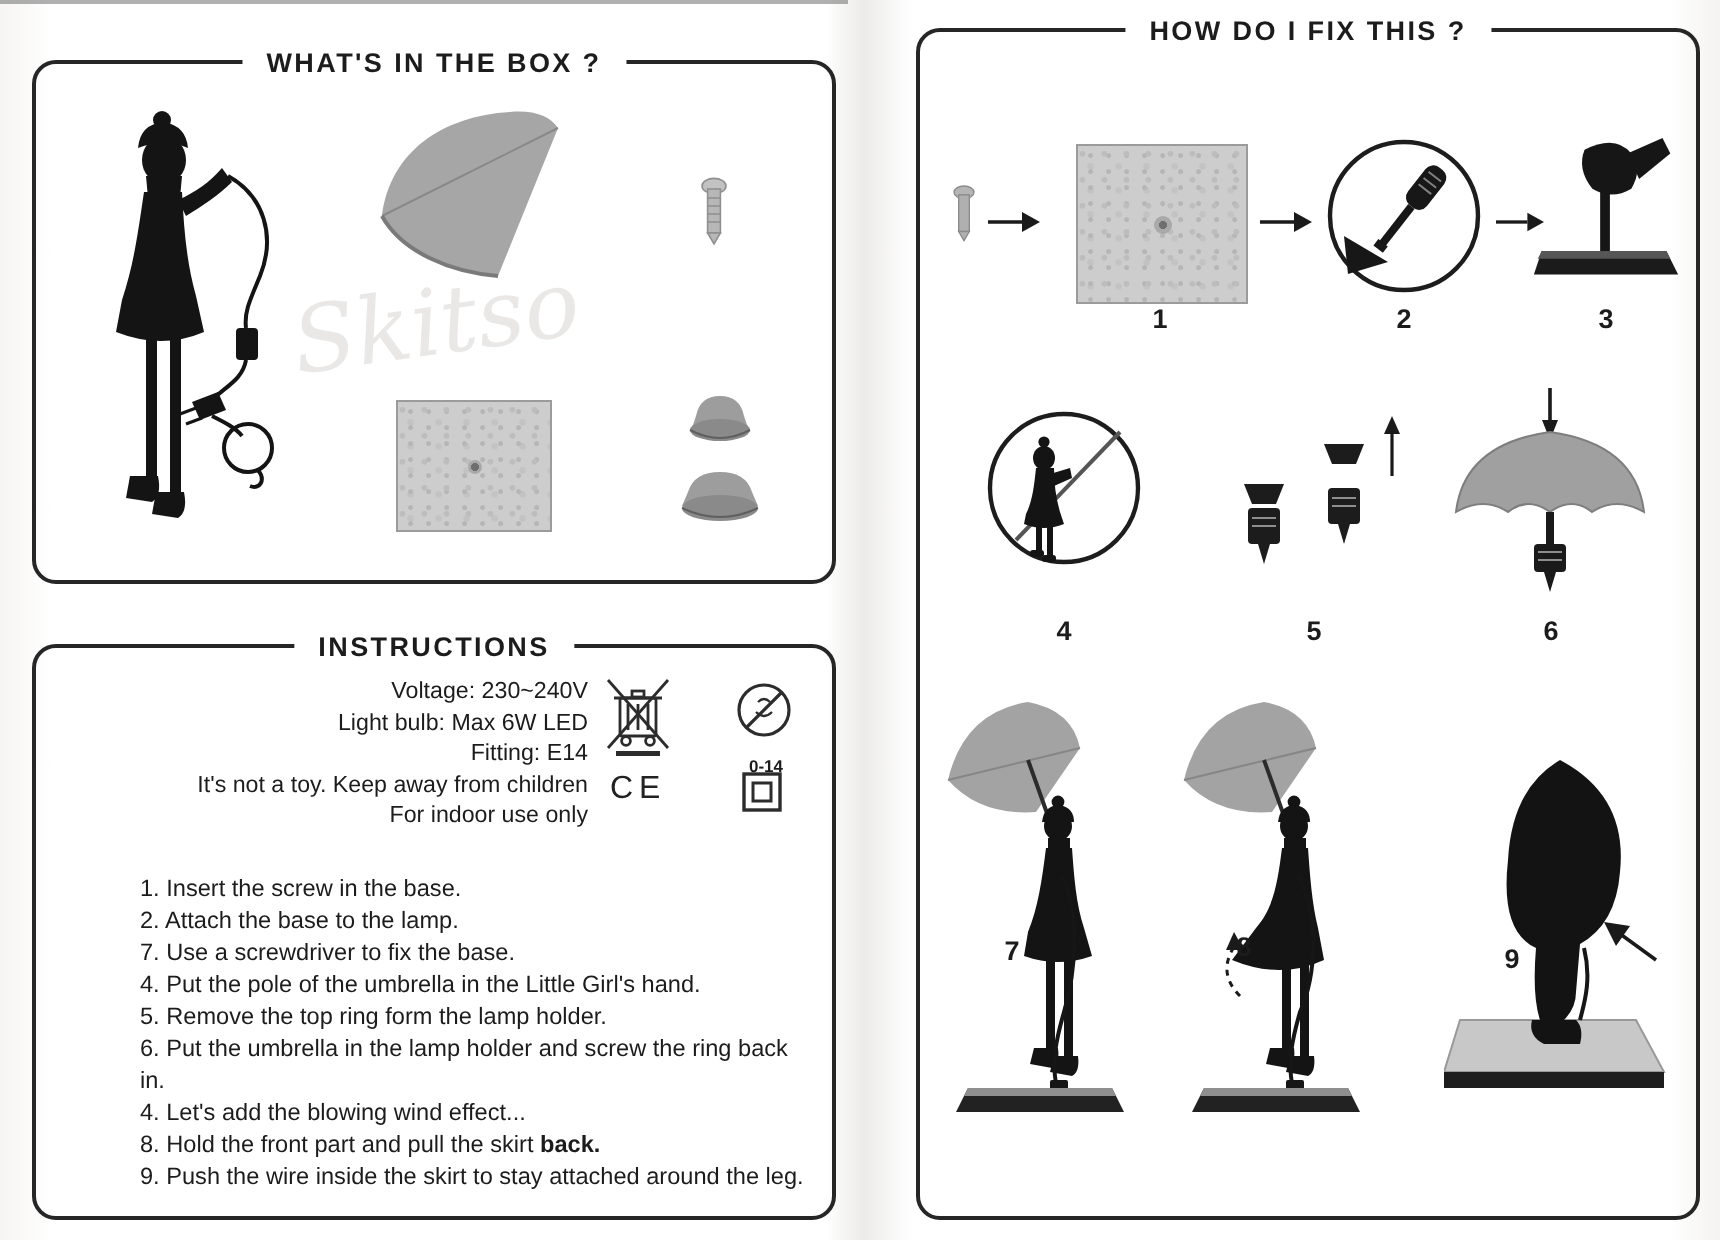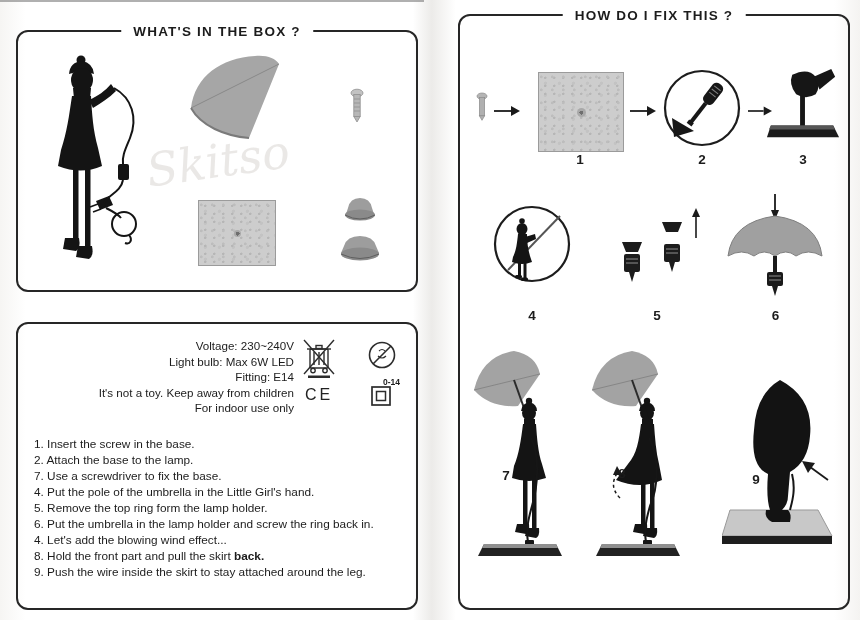--- a/index.html
+++ b/index.html
@@ -14,23 +14,23 @@
   .watermark{position:absolute;font-family:"DejaVu Serif",serif;font-style:italic;font-size:46px;
     color:rgba(125,115,100,0.16);transform:rotate(-8deg);pointer-events:none;}
   .marble{background-color:#cdcdcd;border:1px solid #9b9b9b;
     background-image:radial-gradient(circle at 20% 30%, #bdbdbd 0 1.2px, transparent 1.7px),
                      radial-gradient(circle at 70% 60%, #b6b6b6 0 1px, transparent 1.5px),
                      radial-gradient(circle at 45% 85%, #c3c3c3 0 1.4px, transparent 1.9px);
     background-size:11px 13px,9px 8px,14px 12px;}
   .screw-dot{position:absolute;left:50%;top:50%;width:9px;height:9px;margin:-4.5px 0 0 -4.5px;border-radius:50%;
     background:radial-gradient(circle,#6e6e6e 0 2px,#a9a9a9 2px 4.5px);}
   .spec{font-size:11.6px;line-height:15.6px;text-align:right;}
-  .step-line{font-size:11.8px;line-height:16px;}
+  .step-line{font-size:11.8px;line-height:16px;margin-left:36px;}
   .num{position:absolute;font-weight:bold;font-size:13.5px;text-align:center;}
-  .agebadge{display:block;text-align:right;font-weight:bold;font-size:8.5px;margin-top:1px;}
+  .agebadge{display:block;text-align:center;font-weight:bold;font-size:8.5px;margin-top:1px;}
   .ce{font-size:16px;letter-spacing:3px;color:#222;}
 </style>
 </head>
 <body>
 
 <div class="sheet">
   <div class="edge-top"></div>
 
   <div class="panel" style="left:16px;top:30px;width:398px;height:258px;">
     <div class="panel-title">WHAT'S IN THE BOX ?</div>
@@ -85,20 +85,21 @@
       <path d="M16,12 Q18,2 28,2 Q38,2 40,12 L42,18 Q28,24 14,18 Z" fill="#9d9d9d"></path>
       <ellipse cx="28" cy="19" rx="15" ry="5.5" fill="#8a8a8a"></ellipse>
       <path d="M13,19 Q28,27 43,19" stroke="#5f5f5f" fill="none"></path>
       <path d="M12,50 Q15,40 28,40 Q41,40 44,50 L47,57 Q28,64 9,57 Z" fill="#9d9d9d"></path>
       <ellipse cx="28" cy="58" rx="19" ry="6.5" fill="#8a8a8a"></ellipse>
       <path d="M9,58 Q28,67 47,58" stroke="#5f5f5f" fill="none"></path>
     </svg>
   </div>
 
   <div class="panel" style="left:16px;top:322px;width:398px;height:284px;">
+    <div class="panel-title">INSTRUCTIONS</div>
 
     <div class="abs" style="left:16px;top:14px;width:260px;">
       <div class="spec">Voltage: 230~240V</div>
       <div class="spec">Light bulb: Max 6W LED</div>
       <div class="spec">Fitting: E14</div>
       <div class="spec">It's not a toy. Keep away from children</div>
       <div class="spec" style="font-weight:normal;">For indoor use only</div>
     </div>
 
     <svg class="abs" style="left:282px;top:12px;" width="38" height="43" viewBox="0 0 38 43">

